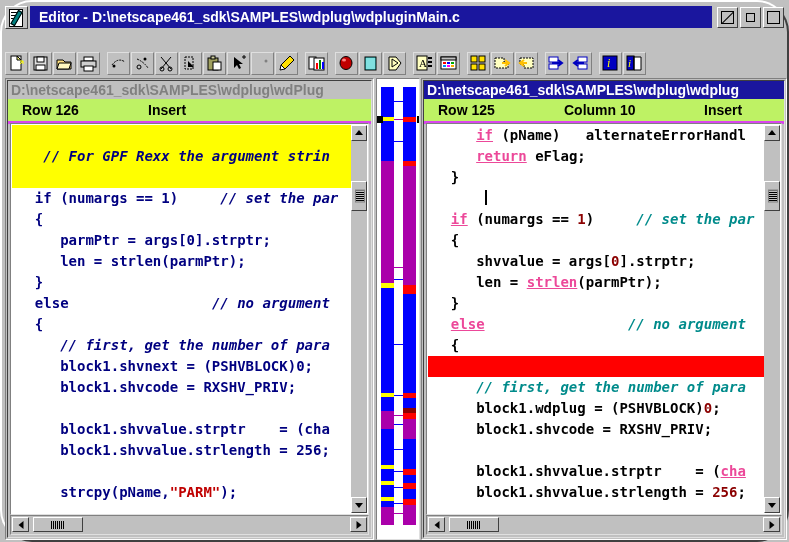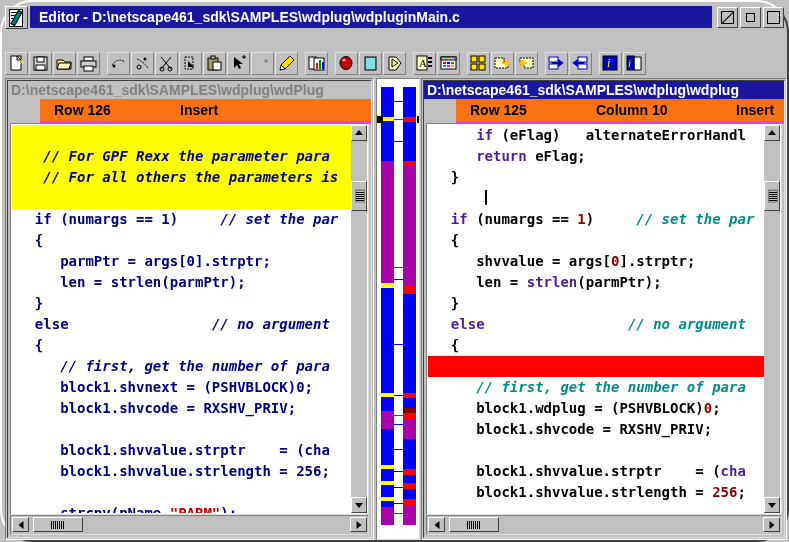--- a/index.html
+++ b/index.html
@@ -101,24 +101,23 @@
   }
   .pane-title{
     position:absolute;left:0;top:0;right:0;height:18px;
     font-weight:bold;font-size:14px;line-height:18px;
     padding-left:3px;white-space:nowrap;overflow:hidden;
   }
   .pane-title.inactive{background:#c0c0c0;color:#808080;}
   .pane-title.active{background:#1a169e;color:#fff;}
   .pane-status{
     position:absolute;left:0;top:18px;right:0;height:22px;
-    background:#f97316;font-weight:bold;font-size:14px;line-height:22px;
+    background:#bef264;font-weight:bold;font-size:14px;line-height:22px;
     display:flex;white-space:nowrap;overflow:hidden;
     border-bottom:3px solid #d946ef;
-    margin-left:32px;
   }
   .pane-status span{display:inline-block;}
   .st-row{width:140px;padding-left:14px;box-sizing:border-box;}
   .st-col{width:140px;}
   .st-mode{}
   .code-area{
     position:absolute;left:2px;top:42px;right:2px;bottom:22px;
     background:#fff;overflow:hidden;
     border-top:1px solid #808080;border-left:1px solid #808080;
     border-right:1px solid #dfdfdf;border-bottom:1px solid #dfdfdf;
@@ -134,21 +133,21 @@
     padding-left:6px;box-sizing:border-box;
   }
   .hl-yellow{background:#ffff00;}
   .hl-red{background:#ff0000;}
   
   .c-plain{color:#000080;}
   .c-cmt{color:#000080;font-style:italic;}
   .c-str-l{color:#c00000;}
   
   .r-id{color:#000000;}
-  .r-kw{color:#4c1d95;}
+  .r-kw{color:#ec4899;text-decoration:underline;}
   .r-num{color:#8b0000;}
   .r-cmt{color:#008b8b;font-style:italic;}
   .caret{
     display:inline-block;width:2px;height:15px;background:#000;
     vertical-align:-2px;
   }
   
   .vsb{
     position:absolute;right:1px;top:1px;bottom:1px;width:16px;
     background:#c0c0c0;
@@ -416,22 +415,21 @@
   <div class="pane pane-left">
     <div class="pane-inner">
       <div class="pane-title inactive">D:\netscape461_sdk\SAMPLES\wdplug\wdPlug</div>
       <div class="pane-status">
         <span class="st-row">Row 126</span>
         <span class="st-mode">Insert</span>
       </div>
       <div class="code-area">
         <div class="code-scroll" id="left-code">
             <div class="ln-row hl-yellow"></div>
-            <div class="ln-row hl-yellow"><span class="c-plain">   </span><span class="c-cmt">// For GPF Rexx the parameter para</span></div>
-            <div class="ln-row hl-yellow"><span class="c-plain">   </span><span class="c-cmt">// For all others the parameters is</span></div>
+            <div class="ln-row hl-yellow"><span class="c-plain">   </span><span class="c-cmt">// For GPF Rexx the argument strin</span></div>
             <div class="ln-row hl-yellow"></div>
             <div class="ln-row"><span class="c-plain">  if (numargs == 1)     </span><span class="c-cmt">// set the par</span></div>
             <div class="ln-row"><span class="c-plain">  {</span></div>
             <div class="ln-row"><span class="c-plain">     parmPtr = args[0].strptr;</span></div>
             <div class="ln-row"><span class="c-plain">     len = strlen(parmPtr);</span></div>
             <div class="ln-row"><span class="c-plain">  }</span></div>
             <div class="ln-row"><span class="c-plain">  else                 </span><span class="c-cmt">// no argument</span></div>
             <div class="ln-row"><span class="c-plain">  {</span></div>
             <div class="ln-row"><span class="c-plain">     </span><span class="c-cmt">// first, get the number of para</span></div>
             <div class="ln-row"><span class="c-plain">     block1.shvnext = (PSHVBLOCK)0;</span></div>
@@ -530,21 +528,21 @@
   <div class="pane pane-right">
     <div class="pane-inner">
       <div class="pane-title active">D:\netscape461_sdk\SAMPLES\wdplug\wdplug</div>
       <div class="pane-status">
         <span class="st-row">Row 125</span>
         <span class="st-col">Column 10</span>
         <span class="st-mode">Insert</span>
       </div>
       <div class="code-area">
         <div class="code-scroll" id="right-code">
-            <div class="ln-row"><span class="r-id">     </span><span class="r-kw">if</span><span class="r-id"> (eFlag)   alternateErrorHandl</span></div>
+            <div class="ln-row"><span class="r-id">     </span><span class="r-kw">if</span><span class="r-id"> (pName)   alternateErrorHandl</span></div>
             <div class="ln-row"><span class="r-id">     </span><span class="r-kw">return</span><span class="r-id"> eFlag;</span></div>
             <div class="ln-row"><span class="r-id">  }</span></div>
             <div class="ln-row"><span class="r-id">      </span><span class="caret"></span></div>
             <div class="ln-row"><span class="r-id">  </span><span class="r-kw">if</span><span class="r-id"> (numargs == </span><span class="r-num">1</span><span class="r-id">)     </span><span class="r-cmt">// set the par</span></div>
             <div class="ln-row"><span class="r-id">  {</span></div>
             <div class="ln-row"><span class="r-id">     shvvalue = args[</span><span class="r-num">0</span><span class="r-id">].strptr;</span></div>
             <div class="ln-row"><span class="r-id">     len = </span><span class="r-kw">strlen</span><span class="r-id">(parmPtr);</span></div>
             <div class="ln-row"><span class="r-id">  }</span></div>
             <div class="ln-row"><span class="r-id">  </span><span class="r-kw">else</span><span class="r-id">                 </span><span class="r-cmt">// no argument</span></div>
             <div class="ln-row"><span class="r-id">  {</span></div>

